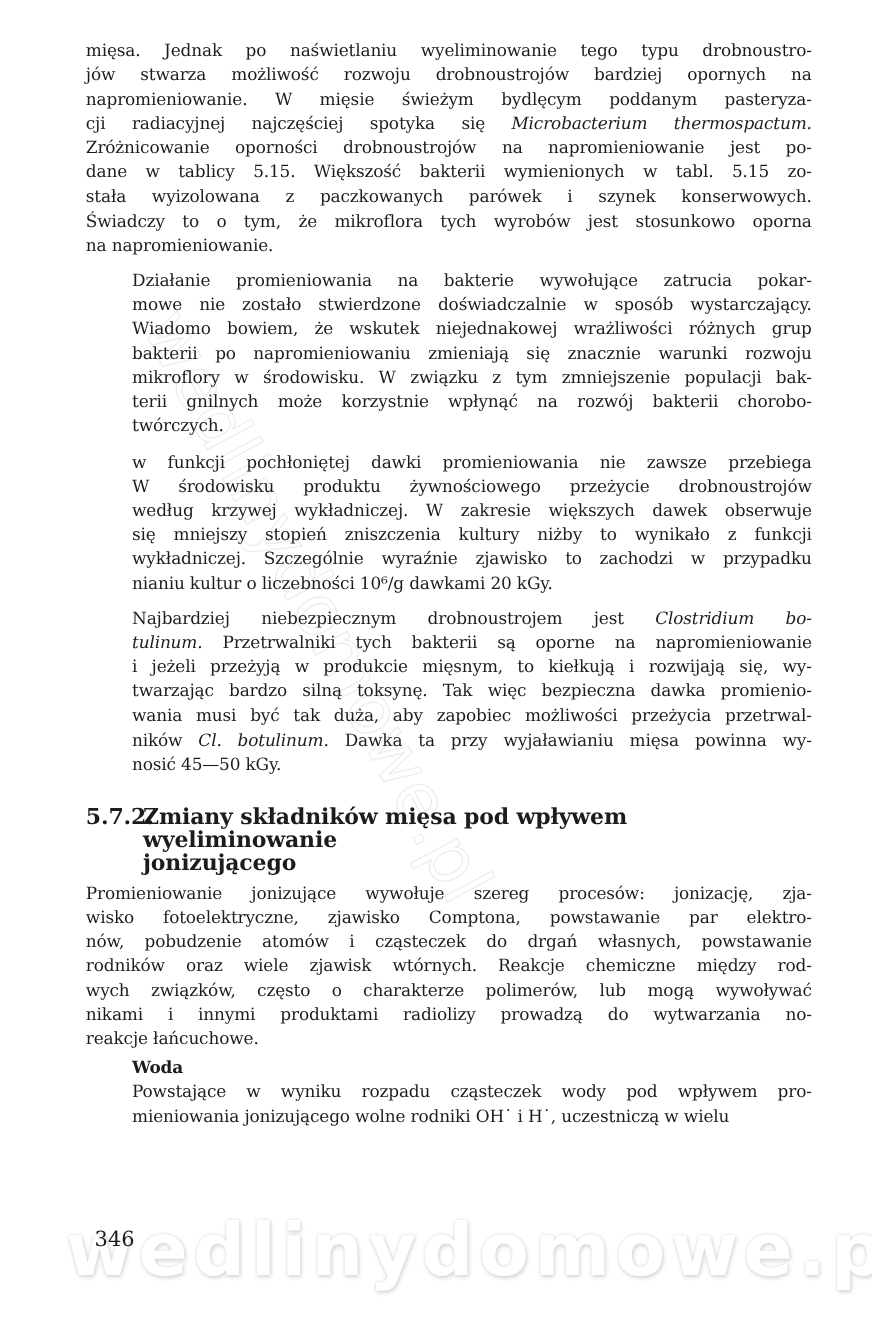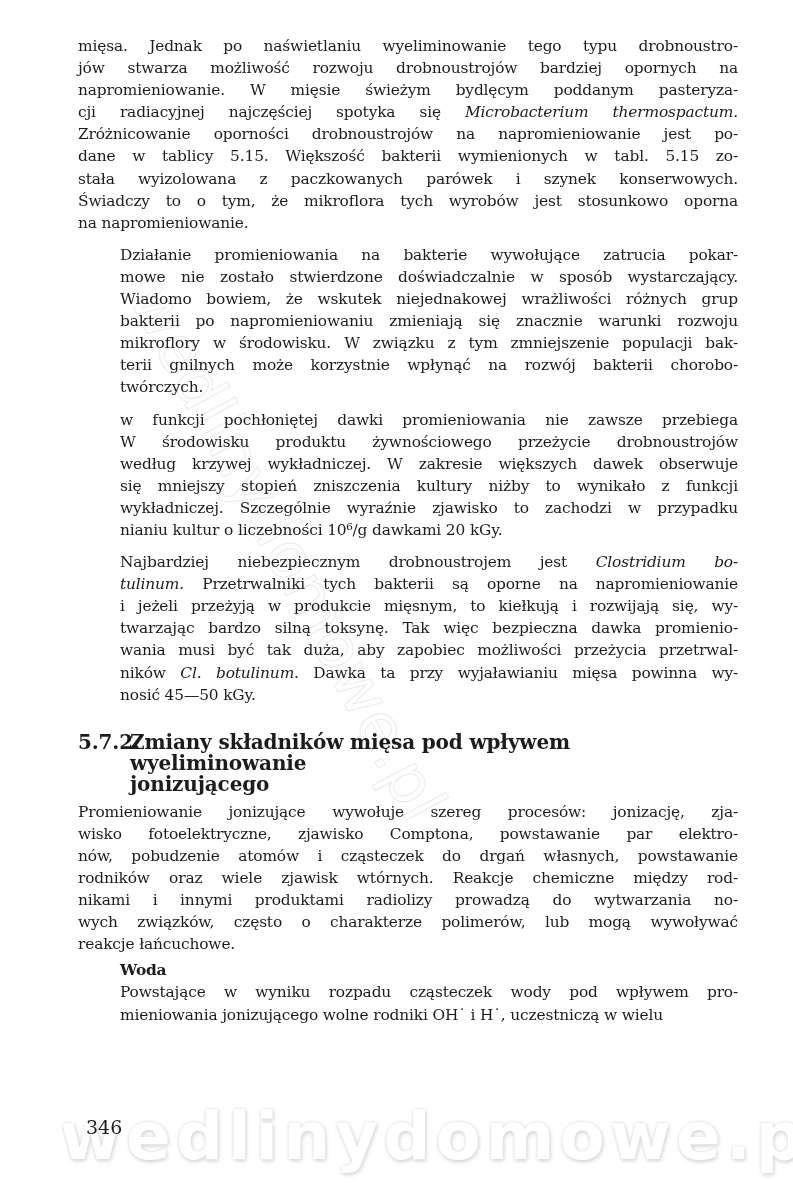--- a/index.html
+++ b/index.html
@@ -86,22 +86,22 @@
     <span class="title">
       <span style="display:block">Zmiany składników mięsa pod wpływem wyeliminowanie</span>
       <span style="display:block">jonizującego</span>
     </span>
   </div>
   <div class="para" style="margin-top:6px">
       <span class="line">Promieniowanie jonizujące wywołuje szereg procesów: jonizację, zja-</span>
       <span class="line">wisko fotoelektryczne, zjawisko Comptona, powstawanie par elektro-</span>
       <span class="line">nów, pobudzenie atomów i cząsteczek do drgań własnych, powstawanie</span>
       <span class="line">rodników oraz wiele zjawisk wtórnych. Reakcje chemiczne między rod-</span>
+      <span class="line">wych związków, często o charakterze polimerów, lub mogą wywoływać</span>
       <span class="line">nikami i innymi produktami radiolizy prowadzą do wytwarzania no-</span>
-      <span class="line">wych związków, często o charakterze polimerów, lub mogą wywoływać</span>
       <span class="line last">reakcje łańcuchowe.</span>
     </div>
 
   <div class="subhead">Woda</div>
   <div class="para indent">
       <span class="line" style="text-indent: 42px;">Powstające w wyniku rozpadu cząsteczek wody pod wpływem pro-</span>
       <span class="line last">mieniowania jonizującego wolne rodniki OH˙ i H˙, uczestniczą w wielu</span>
     </div>
 </div>
 

